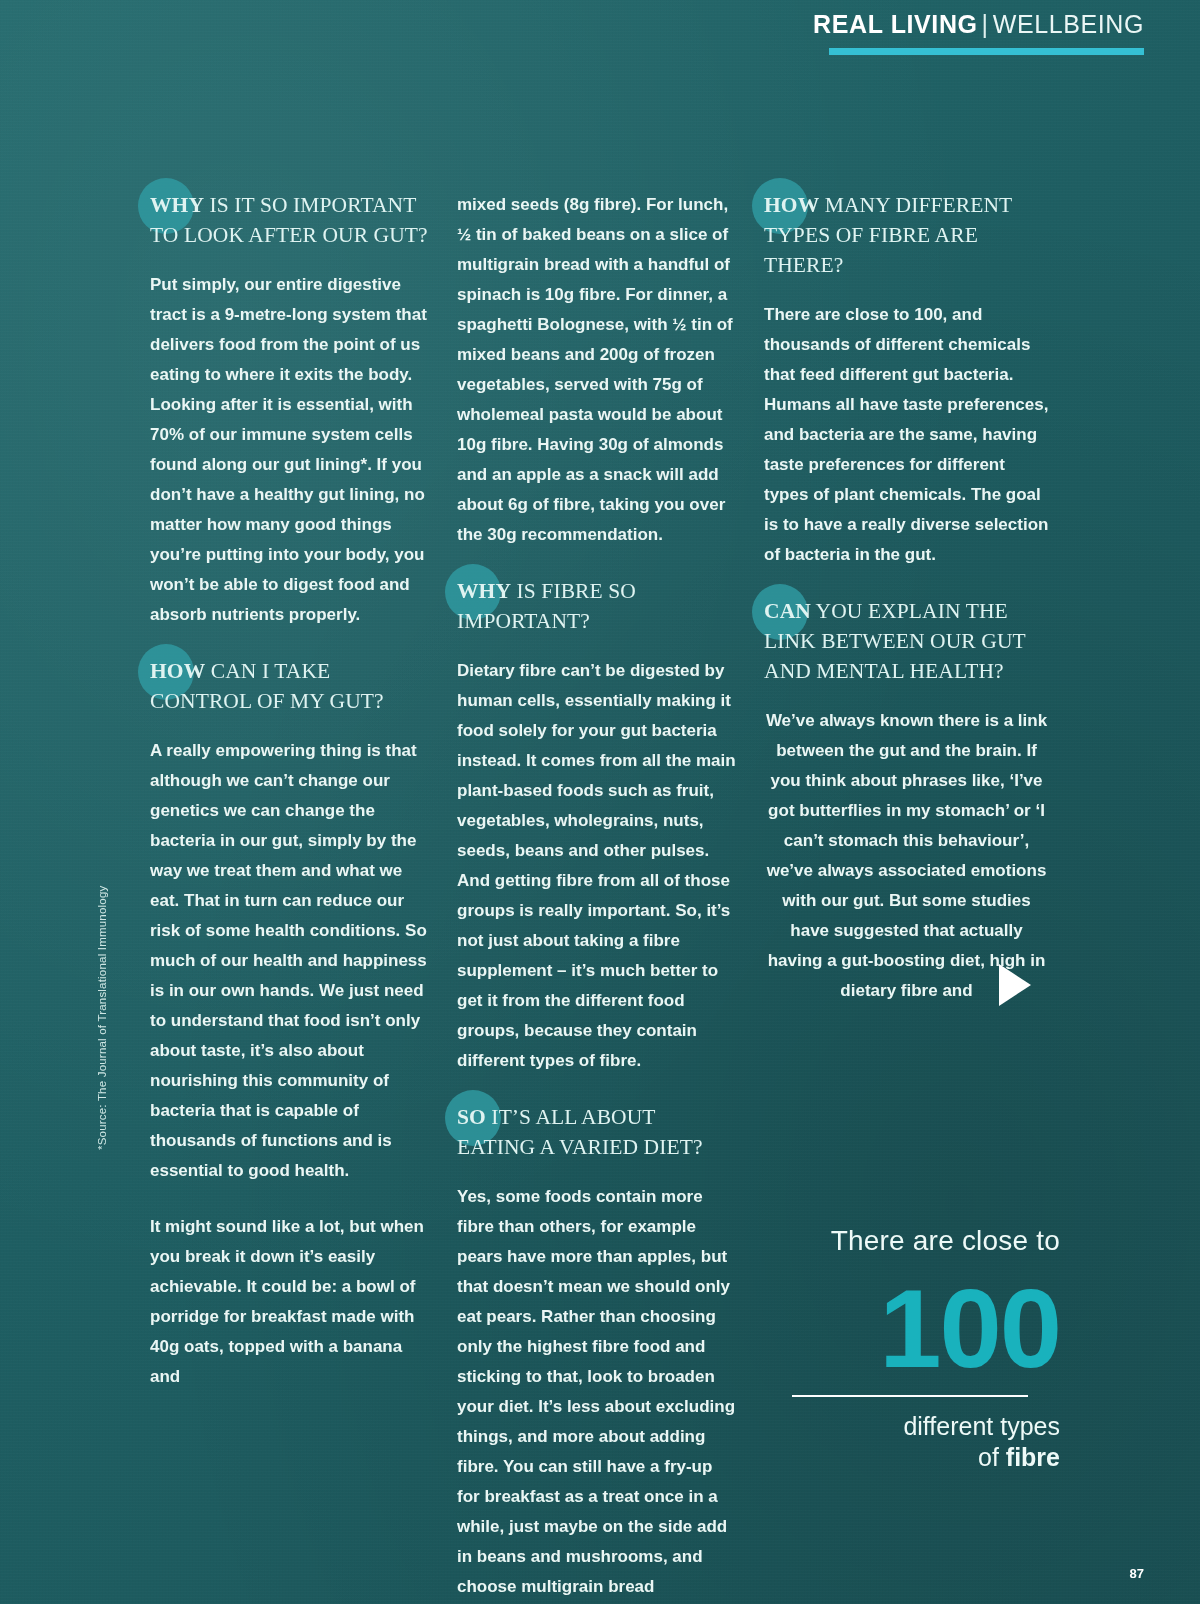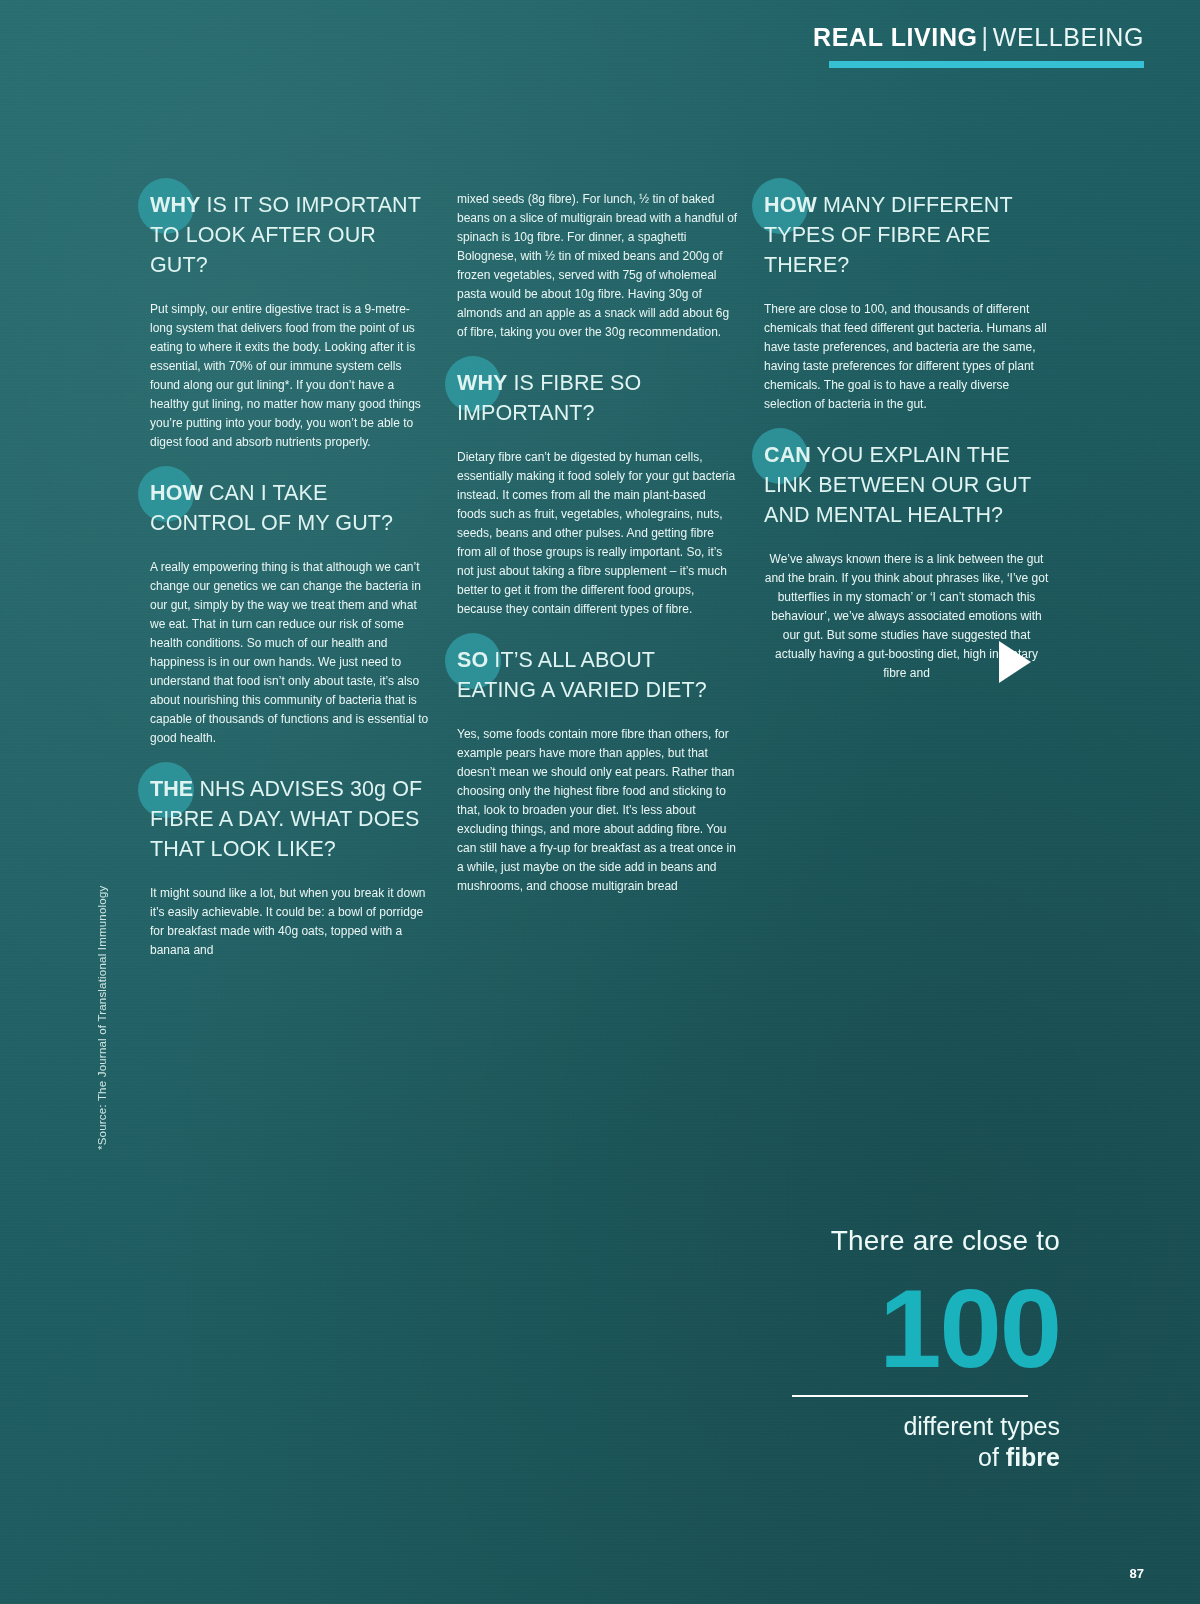--- a/index.html
+++ b/index.html
@@ -31,21 +31,21 @@
     inset: 0;
     background-image:
       repeating-linear-gradient(0deg, rgba(255,255,255,0.012) 0 1px, rgba(0,0,0,0) 1px 3px),
       repeating-linear-gradient(90deg, rgba(0,0,0,0.012) 0 1px, rgba(0,0,0,0) 1px 3px);
     pointer-events: none;
   }
 
   
   .masthead {
     position: absolute;
-    top: 23px;
+    top: 10px;
     right: 56px;
     text-align: right;
   }
   .masthead-line {
     font-size: 25px;
     letter-spacing: 0.6px;
     color: #ffffff;
     white-space: nowrap;
   }
   .masthead-strong {
@@ -77,43 +77,44 @@
     display: flex;
     gap: 26px;
   }
   .col {
     width: 281px;
     position: relative;
   }
   .col-3 { width: 285px; }
 
   p.body {
-    font-size: 12px;
-    line-height: 19px;
+    font-size: 17px;
+    line-height: 30px;
     color: #eaf6f4;
     margin: 0 0 26px 0;
-    font-weight: 400;
+    font-weight: 700;
   }
 
   h2.q {
     font-size: 21.5px;
     line-height: 30px;
     color: #dff3f1;
     font-weight: 400;
     margin: 0 0 20px 0;
     position: relative;
     z-index: 2;
     letter-spacing: 0.1px;
   }
   h2.q .lead {
     font-weight: 700;
   }
   .qwrap {
     position: relative;
     margin-bottom: 2px;
+    font-family: Liberation Serif, serif;
   }
   .blob {
     position: absolute;
     left: -12px;
     top: -12px;
     width: 56px;
     height: 56px;
     border-radius: 50%;
     background: #2f9ba2;
     opacity: 0.82;
@@ -212,24 +213,20 @@
         <h2 class="q"><span class="lead">WHY</span><span> IS IT SO IMPORTANT TO LOOK AFTER OUR GUT?</span></h2>
       </div>
       <p class="body">Put simply, our entire digestive tract is a 9-metre-long system that delivers food from the point of us eating to where it exits the body. Looking after it is essential, with 70% of our immune system cells found along our gut lining*. If you don’t have a healthy gut lining, no matter how many good things you’re putting into your body, you won’t be able to digest food and absorb nutrients properly.</p>
 
       <div class="qwrap">
         <div class="blob"></div>
         <h2 class="q"><span class="lead">HOW</span><span> CAN I TAKE CONTROL OF MY GUT?</span></h2>
       </div>
       <p class="body">A really empowering thing is that although we can’t change our genetics we can change the bacteria in our gut, simply by the way we treat them and what we eat. That in turn can reduce our risk of some health conditions. So much of our health and happiness is in our own hands. We just need to understand that food isn’t only about taste, it’s also about nourishing this community of bacteria that is capable of thousands of functions and is essential to good health.</p>
 
-      <div class="qwrap">
-        <div class="blob"></div>
-        <h2 class="q"><span class="lead">THE</span><span> NHS ADVISES 30g OF FIBRE A DAY. WHAT DOES THAT LOOK LIKE?</span></h2>
-      </div>
       <p class="body">It might sound like a lot, but when you break it down it’s easily achievable. It could be: a bowl of porridge for breakfast made with 40g oats, topped with a banana and</p>
     </div>
 
     <div class="col">
       <p class="body">mixed seeds (8g fibre). For lunch, ½ tin of baked beans on a slice of multigrain bread with a handful of spinach is 10g fibre. For dinner, a spaghetti Bolognese, with ½ tin of mixed beans and 200g of frozen vegetables, served with 75g of wholemeal pasta would be about 10g fibre. Having 30g of almonds and an apple as a snack will add about 6g of fibre, taking you over the 30g recommendation.</p>
 
       <div class="qwrap">
         <div class="blob"></div>
         <h2 class="q"><span class="lead">WHY</span><span> IS FIBRE SO IMPORTANT?</span></h2>
       </div>

